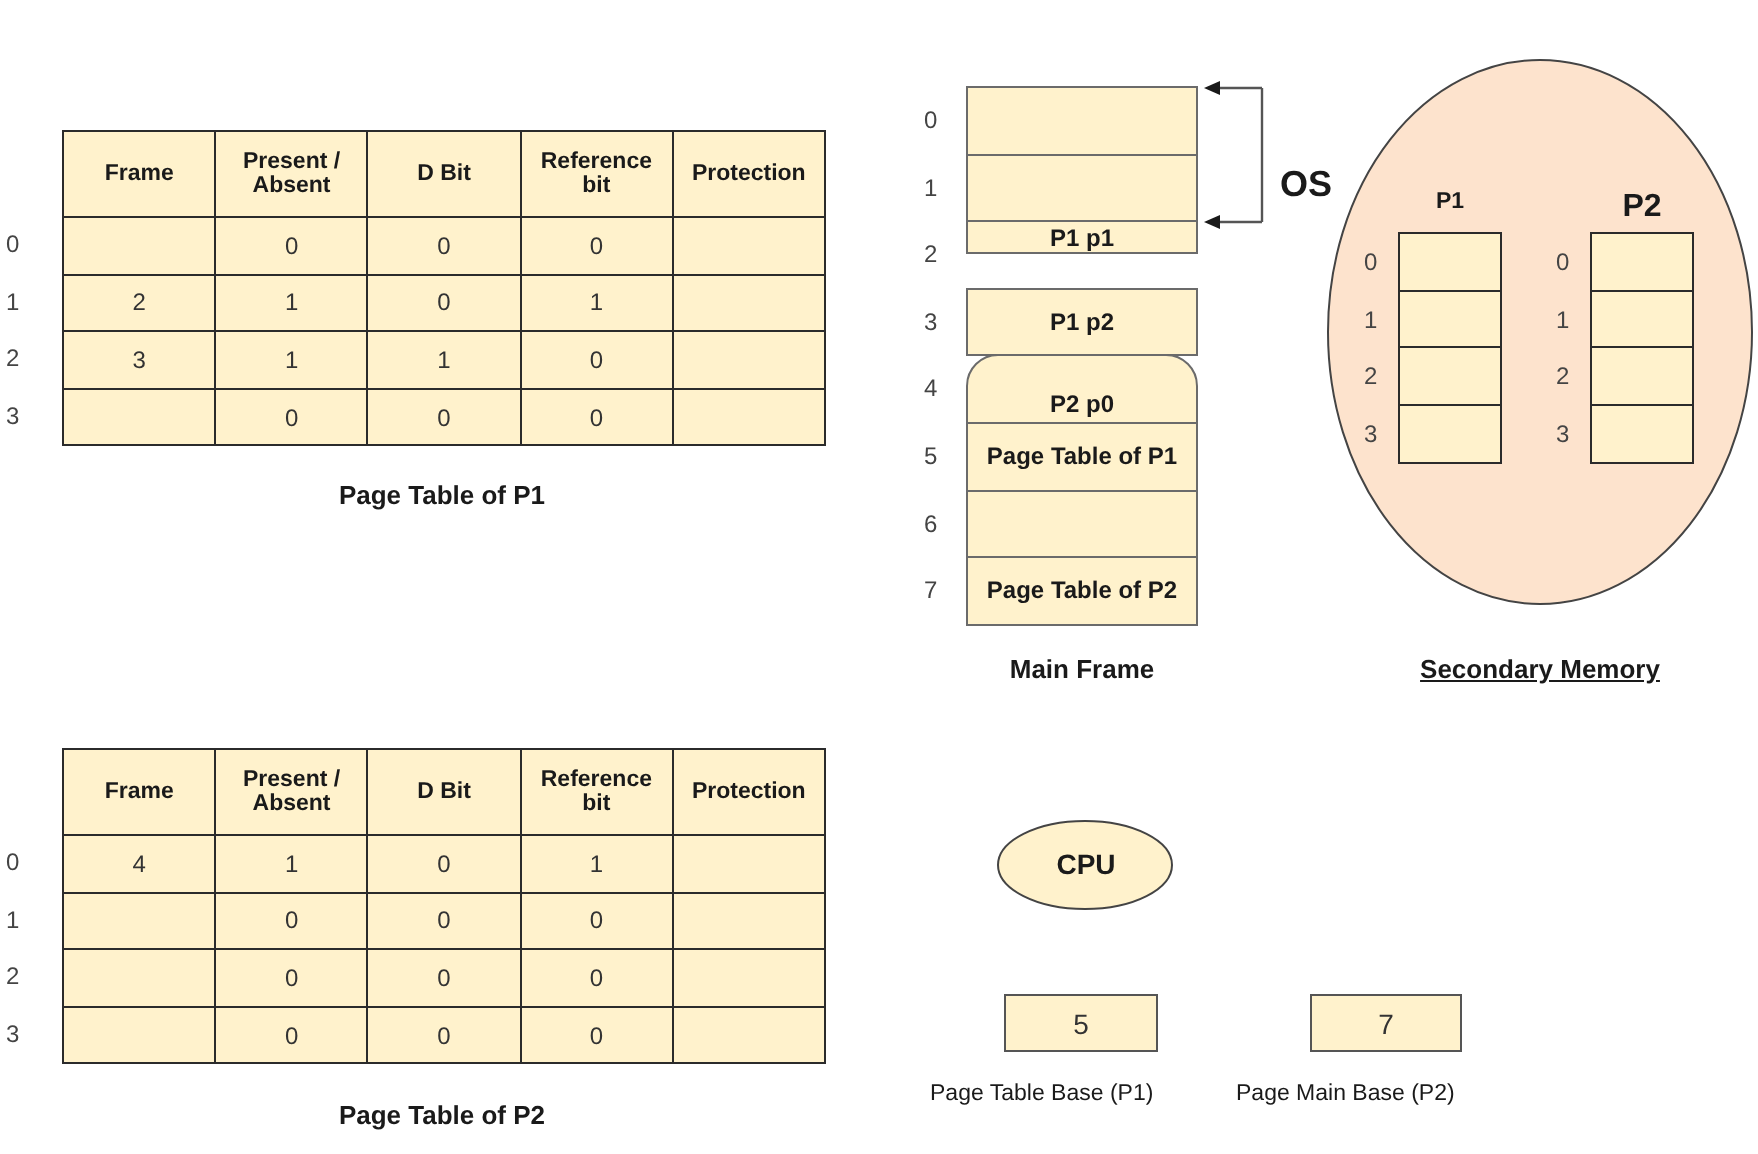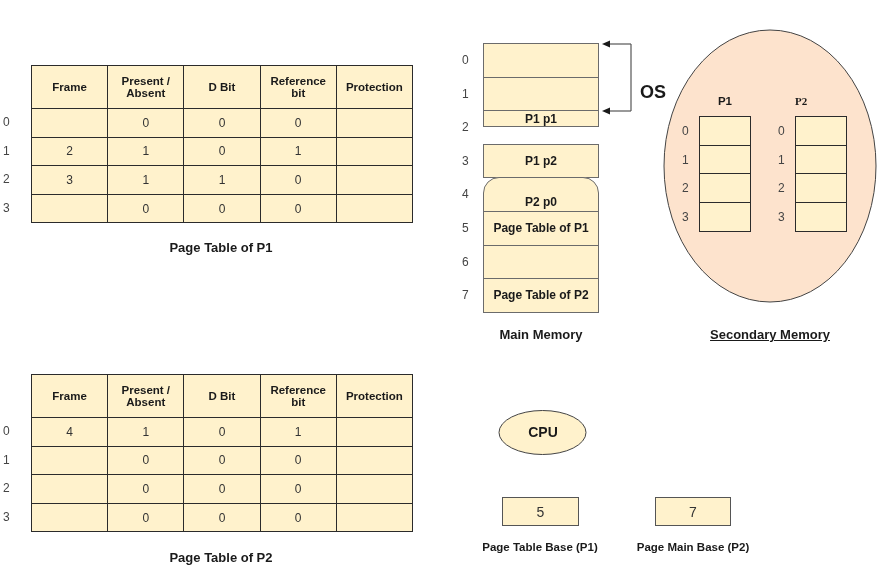--- a/index.html
+++ b/index.html
@@ -16,21 +16,21 @@
   .mm-cell { position: absolute; box-sizing: border-box; background: #fff2cc;
              border: 1px solid #6b6b6b; display: flex; align-items: center; justify-content: center;
              font-size: 12px; font-weight: bold; color: #1a1a1a; white-space: nowrap; }
   .sm-cell { position: absolute; box-sizing: border-box; background: #fff2cc;
              border: 1px solid #2b2b2b; }
   .small-lbl { position: absolute; font-size: 12px; color: #444; }
   .bold-lbl { position: absolute; font-weight: bold; font-size: 12px; color: #1a1a1a; }
   .ptb-box { position: absolute; box-sizing: border-box; background: #fff2cc;
              border: 1px solid #555; display: flex; align-items: center; justify-content: center;
              font-size: 14px; color: #333; }
-  .ptb-lbl { position: absolute; font-weight: bold; font-size: 11.5px; color: #1a1a1a; white-space: nowrap; text-align: center; }
+  .ptb-lbl { position: absolute; font-weight: normal; font-size: 11.5px; color: #1a1a1a; white-space: nowrap; text-align: left; }
 </style>
 </head>
 <body>
 
 <div id="pt1" class="abs" style="left:0;top:0;">
     <div class="cell hdr" style="left: 31px; top: 65px; width: 77.2px; height: 44px; flex-direction: column;">
       <span>Frame</span>
     </div>
     <div class="cell hdr" style="left: 107.2px; top: 65px; width: 77.2px; height: 44px; flex-direction: column;">
       <span>Present /</span>
@@ -129,21 +129,21 @@
     <div class="mm-cell" style="left: 483px; top: 143.8px; width: 116px; height: 34.6px;">P1 p2</div>
     <div class="small-lbl" style="left: 462px; top: 187.4px;">4</div>
     <div class="mm-cell" style="left: 483px; top: 177.4px; width: 116px; height: 50px; border-radius: 16px;">P2 p0</div>
     <div class="small-lbl" style="left: 462px; top: 221px;">5</div>
     <div class="mm-cell" style="left: 483px; top: 211px; width: 116px; height: 34.6px;">Page Table of P1</div>
     <div class="small-lbl" style="left: 462px; top: 254.6px;">6</div>
     <div class="mm-cell" style="left: 483px; top: 244.6px; width: 116px; height: 34.6px;"></div>
     <div class="small-lbl" style="left: 462px; top: 288.2px;">7</div>
     <div class="mm-cell" style="left: 483px; top: 278.2px; width: 116px; height: 34.6px;">Page Table of P2</div>
   </div>
-<div class="caption" style="left:461px;top:327px;width:160px;">Main Memory</div>
+<div class="caption" style="left:461px;top:327px;width:160px;">Main Frame</div>
 
 <svg class="abs" style="left:598px;top:36px;" width="40" height="84">
   <defs>
     <marker id="ah" markerWidth="8" markerHeight="8" refX="1" refY="4" orient="auto">
       <path d="M8,0 L0,4 L8,8 Z" fill="#1a1a1a"></path>
     </marker>
   </defs>
   <path d="M33,8 L33,75" stroke="#555" stroke-width="1.2" fill="none"></path>
   <line x1="33" y1="8" x2="9" y2="8" stroke="#555" stroke-width="1.2" marker-end="url(#ahL)"></line>
   <line x1="33" y1="75" x2="9" y2="75" stroke="#555" stroke-width="1.2"></line>
@@ -158,21 +158,21 @@
 <div id="sm" class="abs" style="left:0;top:0;">
     <div class="bold-lbl" style="left: 699px; top: 95px; width: 52px; text-align: center; font-size: 11.5px;">P1</div>
     <div class="small-lbl" style="left: 682px; top: 124px;">0</div>
     <div class="sm-cell" style="left: 699px; top: 116px; width: 52px; height: 29.7px;"></div>
     <div class="small-lbl" style="left: 682px; top: 152.7px;">1</div>
     <div class="sm-cell" style="left: 699px; top: 144.7px; width: 52px; height: 29.7px;"></div>
     <div class="small-lbl" style="left: 682px; top: 181.4px;">2</div>
     <div class="sm-cell" style="left: 699px; top: 173.4px; width: 52px; height: 29.7px;"></div>
     <div class="small-lbl" style="left: 682px; top: 210.1px;">3</div>
     <div class="sm-cell" style="left: 699px; top: 202.1px; width: 52px; height: 29.7px;"></div>
-    <div class="bold-lbl" style="left: 795px; top: 95px; width: 52px; font-size: 11px; font-family: Liberation Serif, serif;">P2</div>
+    <div class="bold-lbl" style="left: 795px; top: 95px; width: 52px; text-align: center; font-size: 16px;">P2</div>
     <div class="small-lbl" style="left: 778px; top: 124px;">0</div>
     <div class="sm-cell" style="left: 795px; top: 116px; width: 52px; height: 29.7px;"></div>
     <div class="small-lbl" style="left: 778px; top: 152.7px;">1</div>
     <div class="sm-cell" style="left: 795px; top: 144.7px; width: 52px; height: 29.7px;"></div>
     <div class="small-lbl" style="left: 778px; top: 181.4px;">2</div>
     <div class="sm-cell" style="left: 795px; top: 173.4px; width: 52px; height: 29.7px;"></div>
     <div class="small-lbl" style="left: 778px; top: 210.1px;">3</div>
     <div class="sm-cell" style="left: 795px; top: 202.1px; width: 52px; height: 29.7px;"></div>
   </div>
 <div class="caption" style="left:690px;top:327px;width:160px;text-decoration:underline;">Secondary Memory</div>

